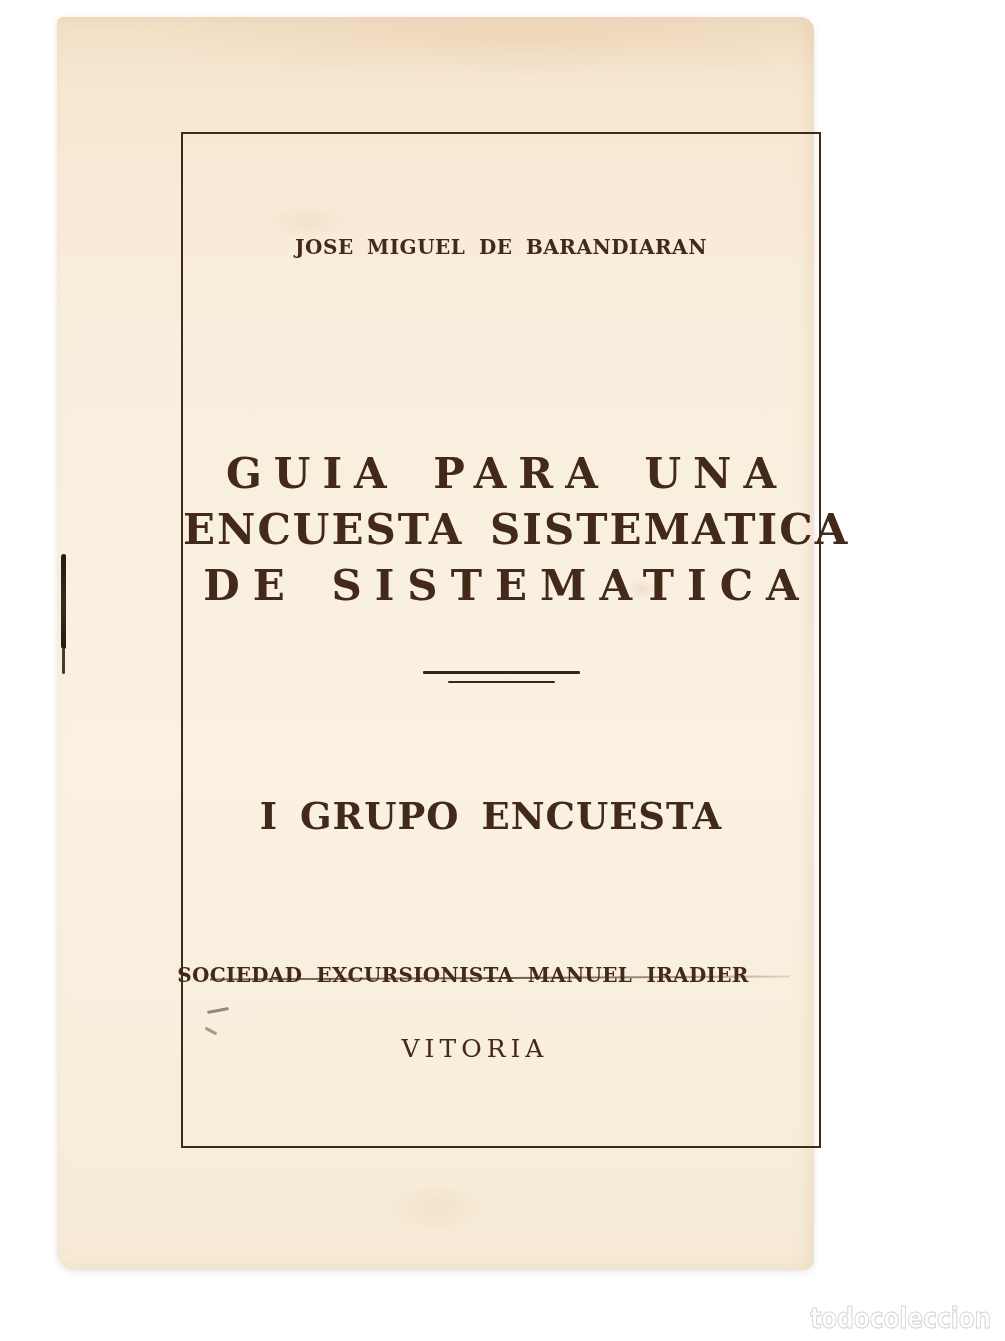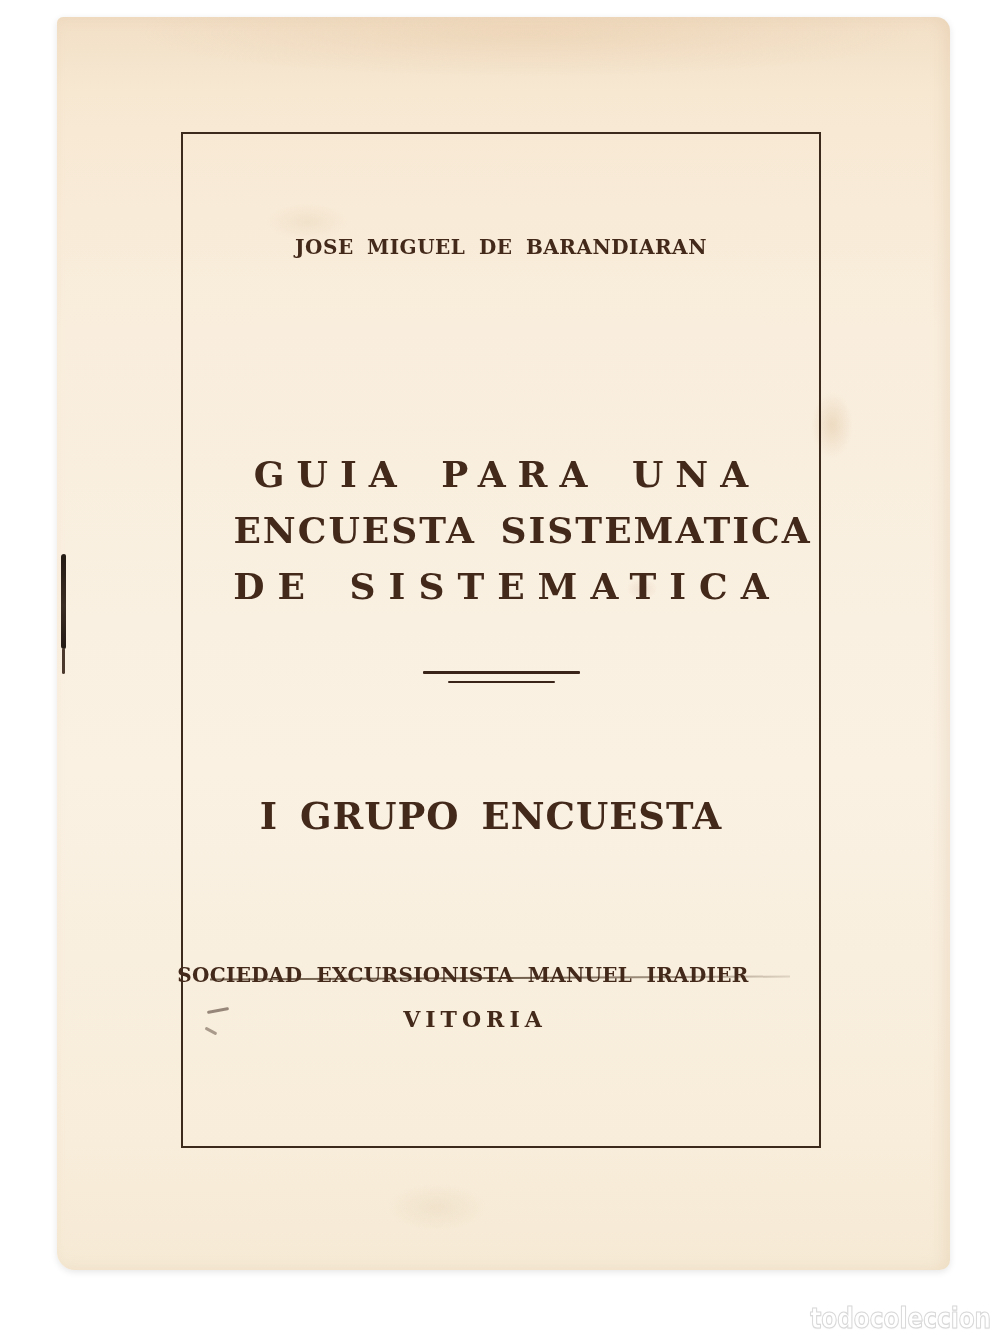--- a/index.html
+++ b/index.html
@@ -15,21 +15,21 @@
   html,body{width:1005px;height:1341px;overflow:hidden;}
   body{
     background:var(--background);
     font-family:"DejaVu Serif","Liberation Serif",serif;
     position:relative;
   }
   .photo{position:absolute;inset:0;}
 
   
   .paper{
-    position:absolute;left:57px;top:17px;width:893px;height:1253px;
+    position:absolute;left:57px;top:17px;width:757px;height:1253px;
     background:linear-gradient(180deg,
       var(--paper-top) 0%, #f7e8d2 6%, #f9eedd 25%,
       #faf1e3 60%, #f8edda 90%, #f6ead5 100%);
     border-radius:6px 14px 10px 18px;
     box-shadow:0 2px 7px rgba(0,0,0,0.10), inset -6px 0 14px rgba(214,184,146,0.25);
   }
   .stains{
     position:absolute;inset:0;pointer-events:none;border-radius:inherit;
     background:
       radial-gradient(ellipse 30px 48px at 775px 408px, rgba(196,148,92,0.22), transparent 70%),
@@ -55,23 +55,23 @@
     border:2px solid var(--frame-line);
   }
   .frame > div{position:absolute;width:100%;text-align:center;color:var(--ink);}
 
   .author{
     top:100px;font-size:20px;font-weight:bold;letter-spacing:0.5px;
     line-height:26px;word-spacing:6px;
   }
 
   .title{top:312px;color:var(--title-ink);font-weight:bold;}
-  .title div{line-height:56px;font-size:36px;white-space:nowrap;}
+  .title div{line-height:56px;font-size:42px;white-space:nowrap;}
   .t1{letter-spacing:12px;word-spacing:8px;margin-right:-12px;}
-  .t2{letter-spacing:2px;word-spacing:10px;margin-right:-2px;padding-left:41px;}
+  .t2{letter-spacing:2px;word-spacing:10px;margin-right:-2px;}
   .t3{letter-spacing:13px;word-spacing:6px;margin-right:-13px;}
 
   .divider{top:537px;height:14px;}
   .divider span{position:absolute;background:#3a241a;border-radius:1px;}
   .rule-top{left:240px;top:0;width:157px;height:3px;}
   .rule-bottom{left:265px;top:10px;width:107px;height:2px;}
 
   .section{
     top:660px;font-size:37px;letter-spacing:1px;word-spacing:8px;
     line-height:44px;font-weight:600;transform:translateX(-10px);
@@ -89,21 +89,21 @@
   .pen-dash::after{
     content:"";position:absolute;left:-6px;top:19px;width:13px;height:3px;
     background:rgba(70,50,40,0.45);border-radius:2px;transform:rotate(38deg);
   }
 
   .publisher{
     top:828px;font-size:20px;font-weight:bold;letter-spacing:0.3px;
     word-spacing:7px;line-height:26px;transform:translateX(-38px);white-space:nowrap;
   }
   .city{
-    top:872px;font-size:22px;font-weight:bold;letter-spacing:5px;
+    top:902px;font-size:25px;font-weight:normal;letter-spacing:5px;
     line-height:26px;transform:translateX(-26px);
   }
 
   
   .watermark{
     position:absolute;right:14px;top:1301px;
     font-family:"DejaVu Sans","Liberation Sans",sans-serif;
     font-size:29px;font-weight:bold;letter-spacing:0px;
     color:#ffffff;
     -webkit-text-stroke:1.2px var(--watermark-outline);

